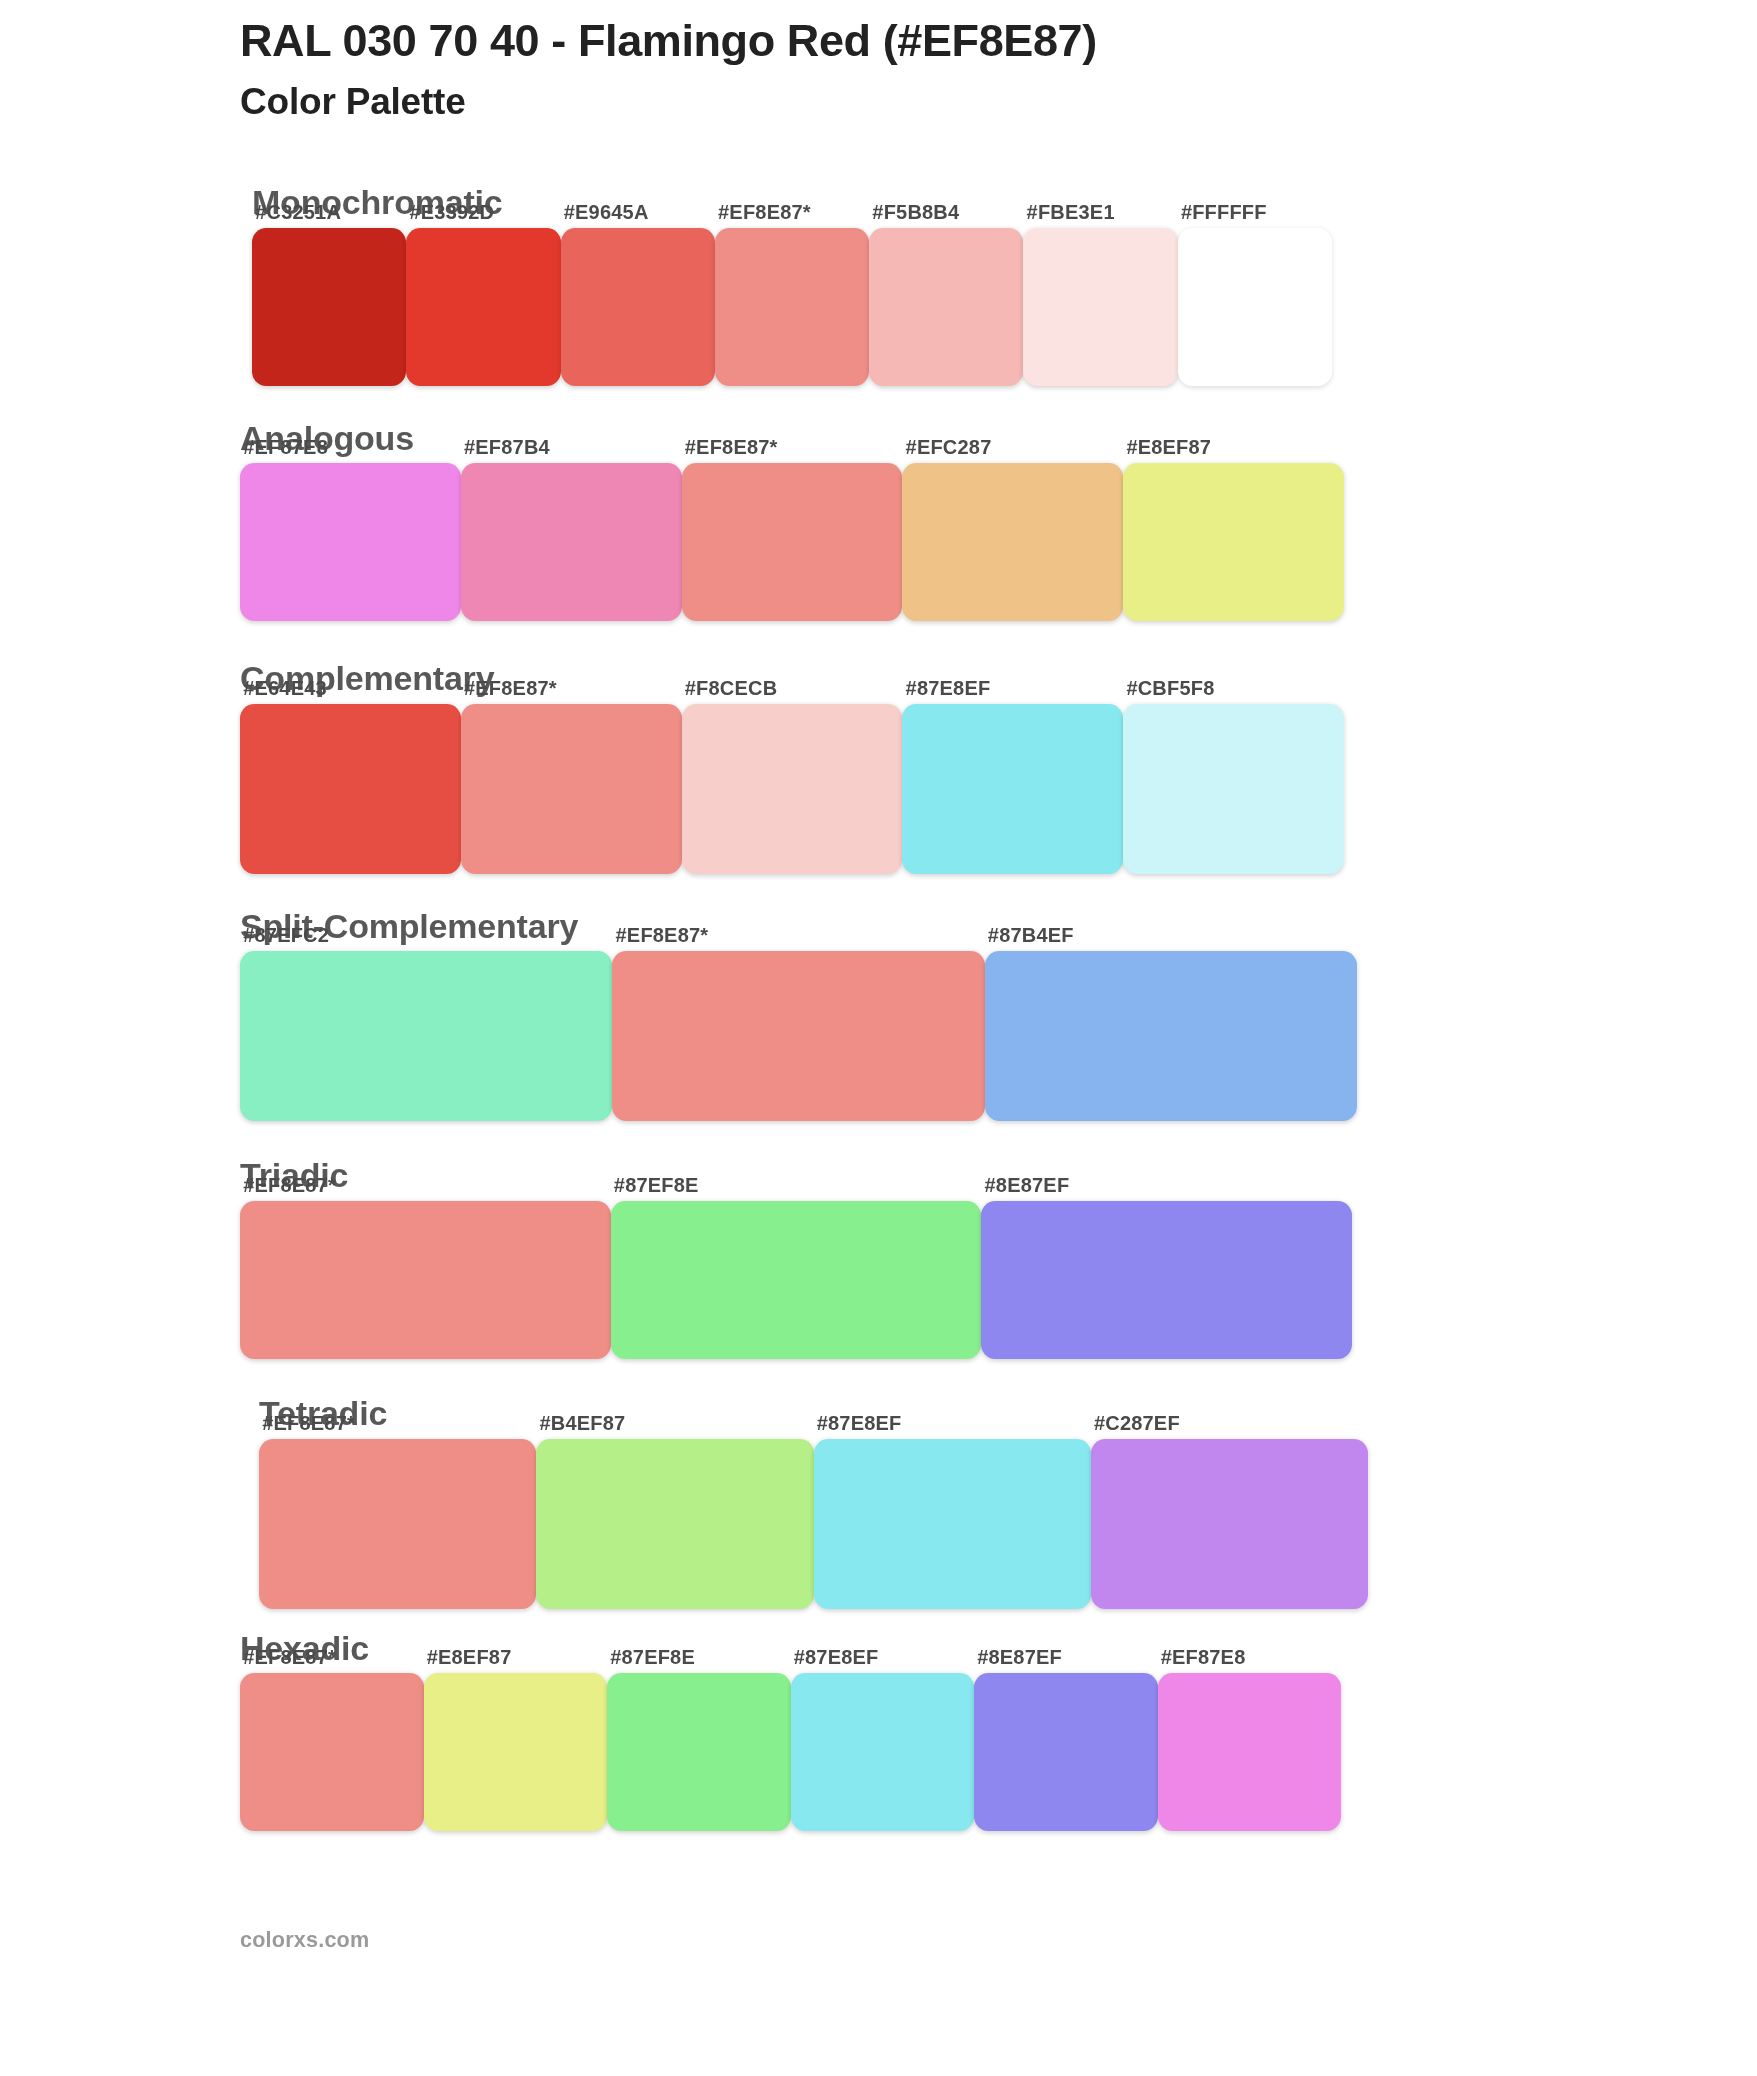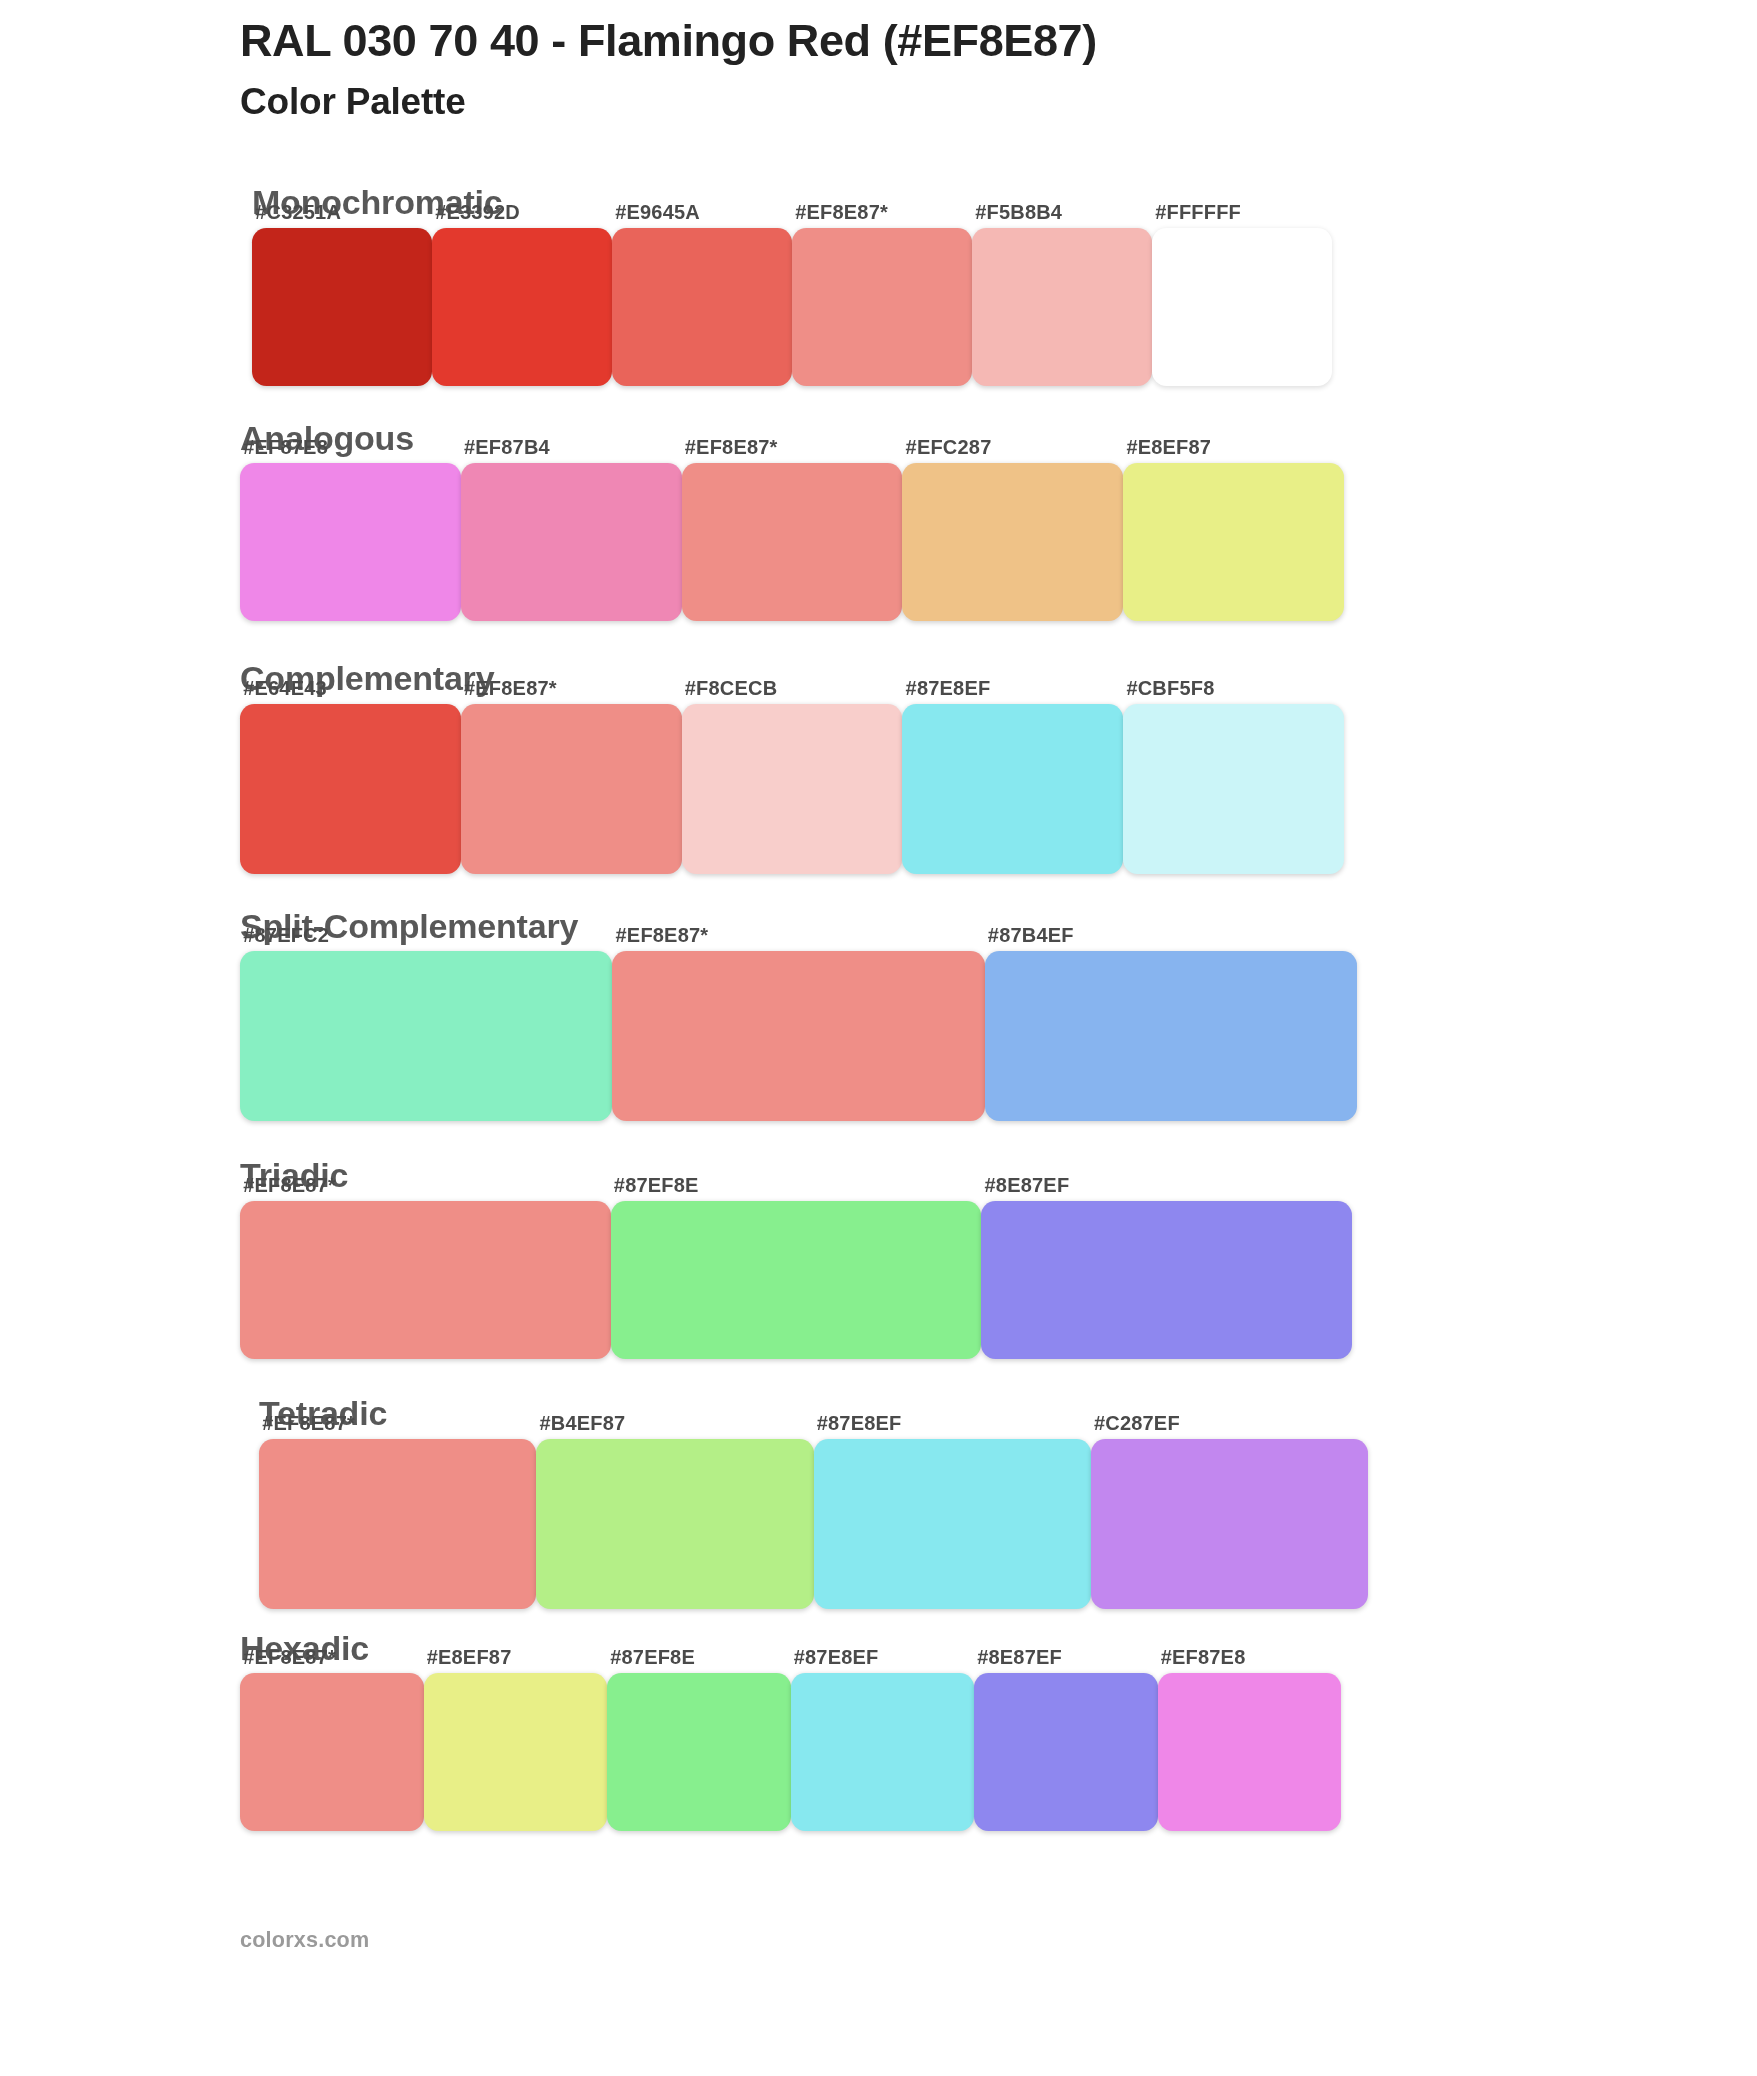--- a/index.html
+++ b/index.html
@@ -161,20 +161,24 @@
           </div>
           <div class="swatch">
             <div class="swatch-label">#EF8E87*</div>
             <div class="swatch-chip" style="background: rgb(239, 142, 135);"></div>
           </div>
           <div class="swatch">
             <div class="swatch-label">#F5B8B4</div>
             <div class="swatch-chip" style="background: rgb(245, 184, 180);"></div>
           </div>
           <div class="swatch">
+            <div class="swatch-label">#FBE3E1</div>
+            <div class="swatch-chip" style="background: rgb(251, 227, 225);"></div>
+          </div>
+          <div class="swatch">
             <div class="swatch-label">#FFFFFF</div>
             <div class="swatch-chip is-white" style="background: rgb(255, 255, 255);"></div>
           </div>
         </div>
       </div>
       <div class="section" data-row="analogous">
         <div class="section-title">Analogous</div>
         <div class="swatch-row">
           <div class="swatch">
             <div class="swatch-label">#EF87E8</div>

